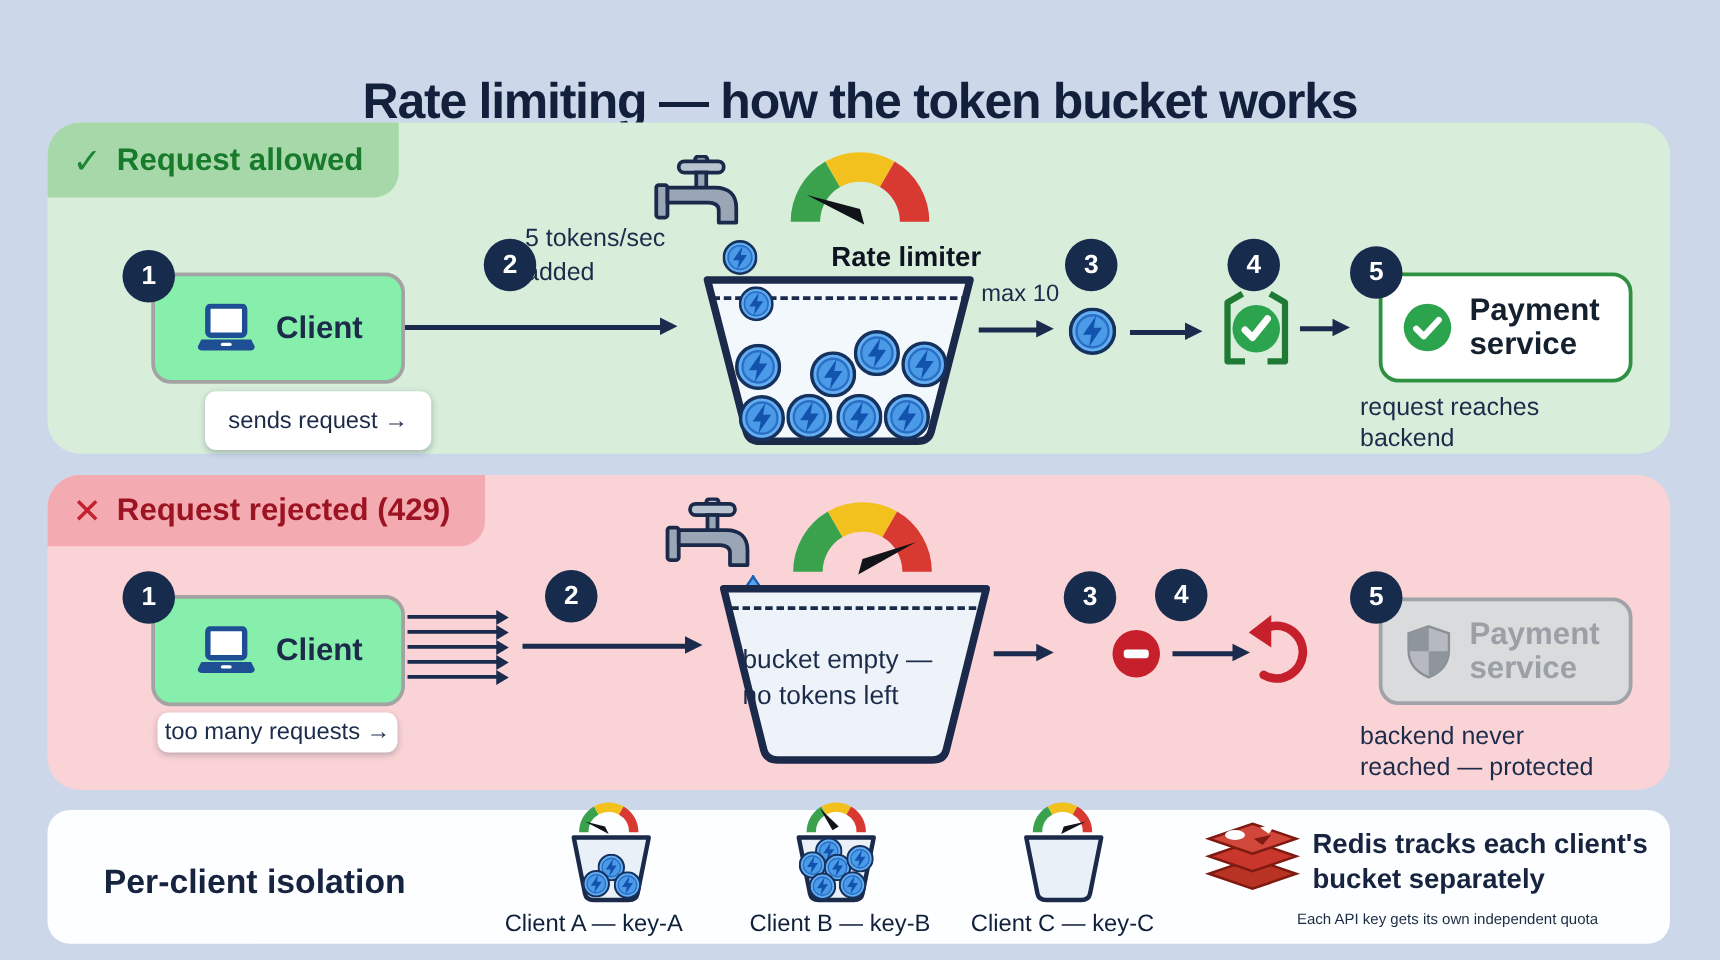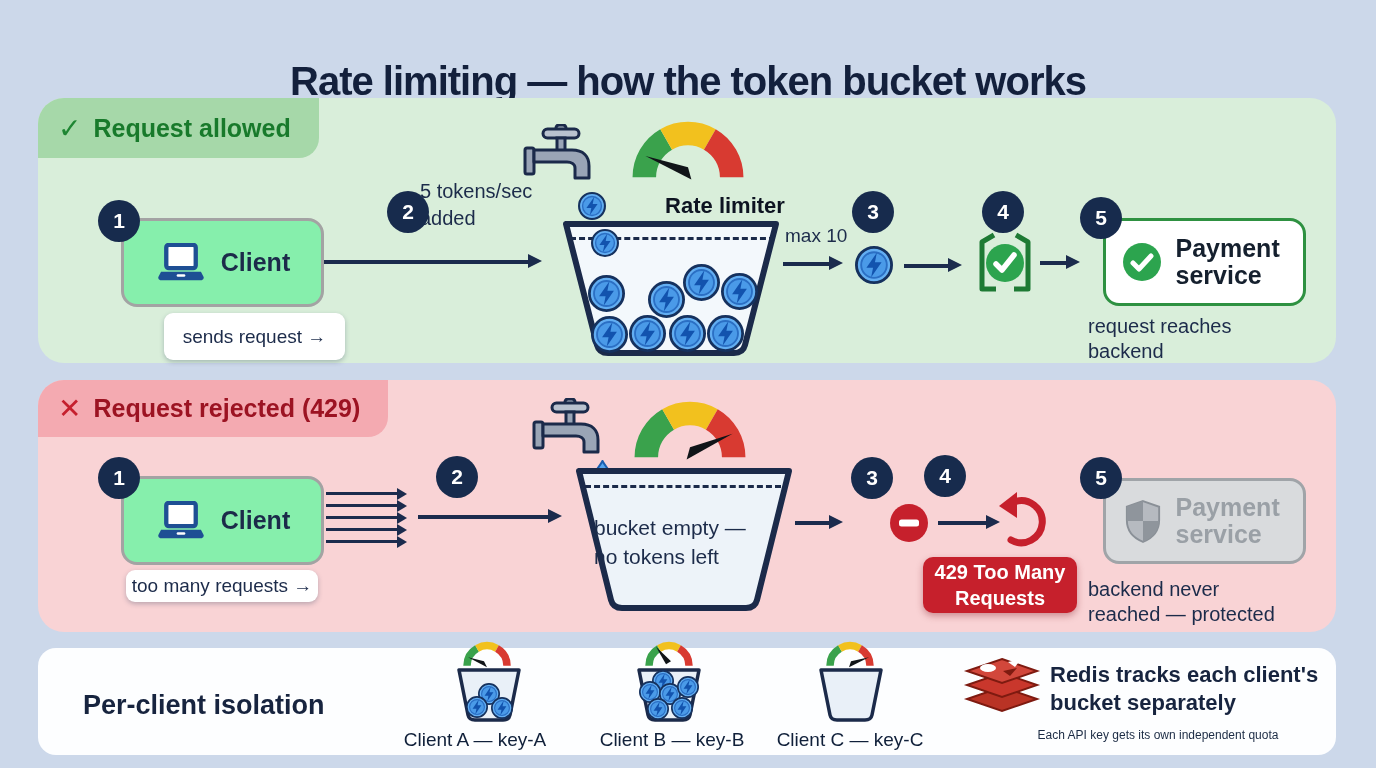--- a/index.html
+++ b/index.html
@@ -262,24 +262,20 @@
     <circle cx="20" cy="20" r="19" fill="#c6202c"></circle>
     <rect x="10" y="16.5" width="20" height="7" rx="2.5" fill="#fff"></rect>
   </svg>
   <div class="arrow" style="left:900px;top:141px;width:50px;"></div>
 
   <div class="step" style="left:886px;top:75px;">4</div>
   <svg class="icon-abs" style="left:960px;top:110px;" width="54" height="58" viewBox="0 0 54 58">
     <path d="M16,12 A21,21 0 1 1 13,50" fill="none" stroke="#c6202c" stroke-width="7" stroke-linecap="round"></path>
     <polygon points="1,16 19,2 19,28" fill="#c6202c"></polygon>
   </svg>
-  <div class="err-badge" style="left:885px;top:177px;width:154px;height:56px;">
-    <div>429 Too Many</div>
-    <div>Requests</div>
-  </div>
 
   <div class="step" style="left:1042px;top:77px;">5</div>
   <div class="gray-box" style="left:1065px;top:98px;width:197px;height:80px;">
     <svg width="38" height="44" viewBox="0 0 40 46">
       <path d="M20,2 L37,8 V22 C37,34 30,41 20,45 C10,41 3,34 3,22 V8 Z" fill="#b6bac0" stroke="#8a9097" stroke-width="2"></path>
       <path d="M20,2 L3,8 V23 H20 Z" fill="#8f959c"></path>
       <path d="M20,23 H37 C36,34 29,41 20,45 Z" fill="#8f959c"></path>
     </svg>
     <span class="gray-label">Payment service</span>
   </div>

